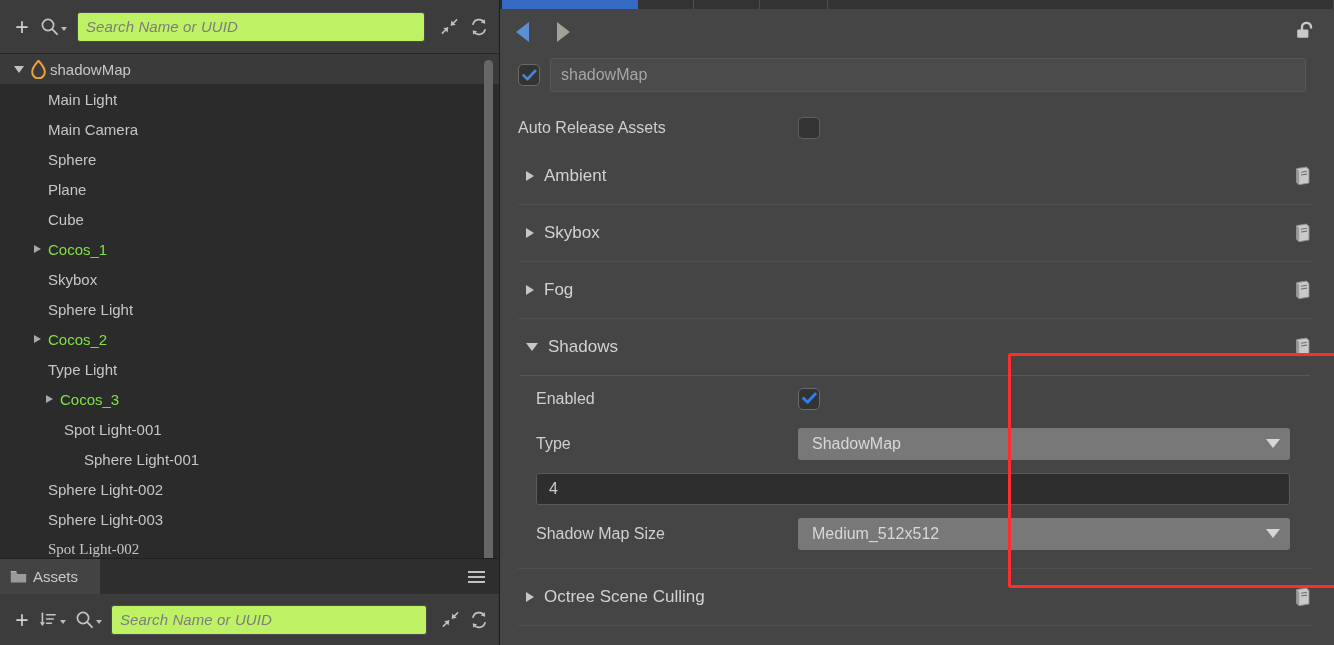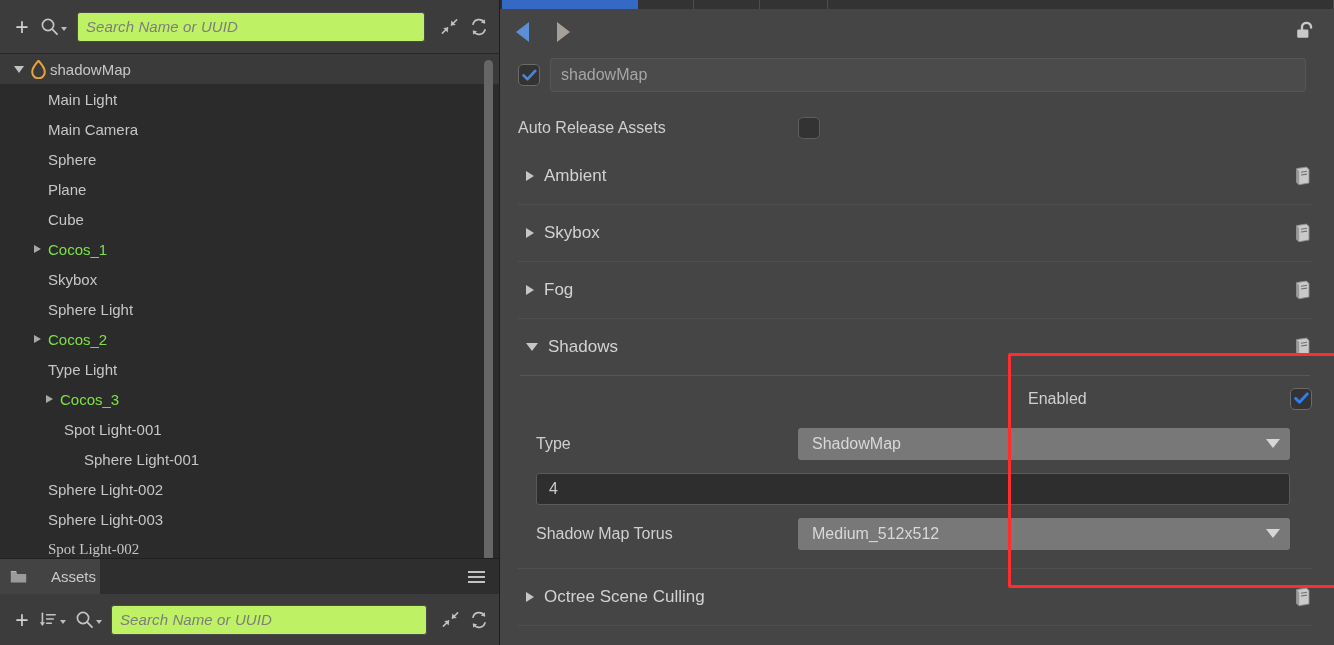--- a/index.html
+++ b/index.html
@@ -102,21 +102,21 @@
   }
 
   
   .assets-tabbar {
     height: 36px; flex: 0 0 36px;
     background: #373737;
     display: flex; align-items: stretch;
     border-top: 1px solid #202020;
   }
   .assets-tab {
-    width: 100px; display: flex; align-items: center; gap: 24px;
+    width: 100px; display: flex; align-items: center; gap: 6px;
     padding-left: 10px; background: #434343;
     font-size: 15px; color: #c9c9c9; cursor: pointer;
   }
   .assets-tabbar .filler { flex: 1 1 auto; background: #2e2e2e; display: flex; align-items: center; justify-content: flex-end; padding-right: 14px; }
   .hamburger { display: flex; flex-direction: column; gap: 3px; cursor: pointer; }
   .hamburger i { display: block; width: 17px; height: 2px; background: #c2c2c2; }
 
   .assets-toolbar {
     height: 51px; flex: 0 0 51px;
     background: #3c3c3c;
@@ -218,21 +218,21 @@
   .hl-box {
     position: absolute;
     left: 508px; top: 353px; width: 820px; height: 235px;
     border: 3px solid #ff2d2d;
     border-radius: 2px;
     pointer-events: none; z-index: 30;
   }
   .shadow-sub { padding: 0 0 12px 0; }
   .sub-row {
     display: flex; align-items: center;
-    height: 45px; padding-left: 18px; justify-content: flex-end;
+    height: 45px; padding-left: 18px;
   }
   .sub-row .slbl { width: 262px; flex: 0 0 262px; font-size: 16px; color: #cfcfcf; }
   .ctl { flex: 1 1 auto; margin-right: 22px; }
   .dropdown {
     height: 32px; background: #787878;
     border-radius: 3px; display: flex; align-items: center;
     padding: 0 10px 0 14px; cursor: pointer;
     font-size: 16px; color: #d8d8d8;
   }
   .dropdown .dval { flex: 1 1 auto; }
@@ -548,21 +548,21 @@
                 </div>
               </div>
               <div class="sub-row">
                 <div class="ctl">
                   <div class="numfield">
                     <span>4</span>
                   </div>
                 </div>
               </div>
               <div class="sub-row">
-                <span class="slbl">Shadow Map Torus</span>
+                <span class="slbl">Shadow Map Size</span>
                 <div class="ctl">
                   <div class="dropdown">
                     <span class="dval">Medium_512x512</span>
                     <span class="dd-caret"></span>
                   </div>
                 </div>
               </div>
             </div>
           </div>
           <div class="fold">

